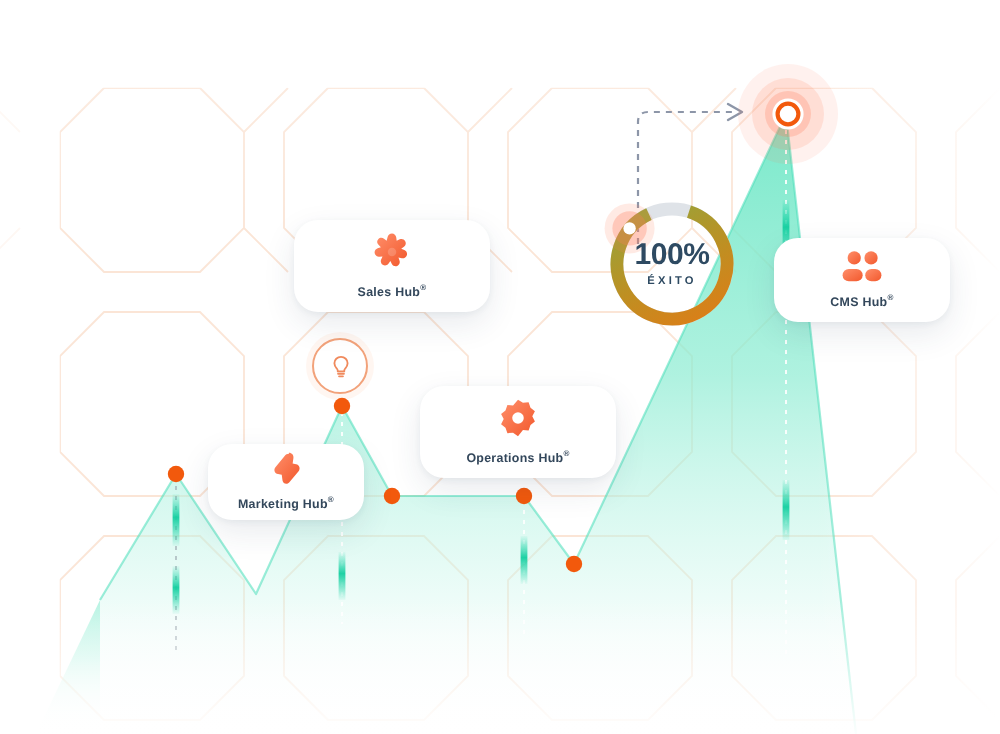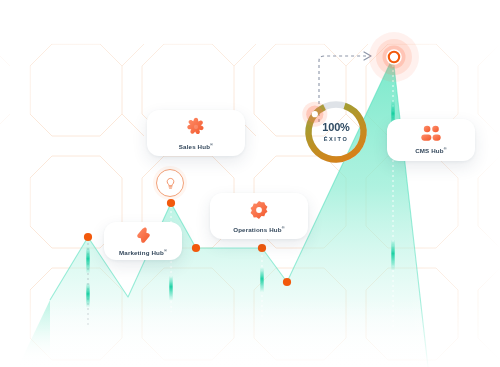--- a/index.html
+++ b/index.html
@@ -45,21 +45,21 @@
 
   
   #donut{
     position:absolute;left:302px;top:98px;width:68px;height:68px;
   }
   #donut .dtext{
     position:absolute;left:0;top:0;width:68px;height:68px;
     display:flex;flex-direction:column;align-items:center;justify-content:center;
   }
   #donut .pct{
-    font-size:11px;font-weight:bold;color:#2e4a62;line-height:1;
+    font-size:15px;font-weight:bold;color:#2e4a62;line-height:1;
     letter-spacing:-0.2px;
     text-align:right;
   }
   #donut .sub{
     font-size:5.6px;font-weight:bold;color:#2e4a62;letter-spacing:1.6px;
     margin-top:2.5px;
   }
 
   
   #bulb-badge{

